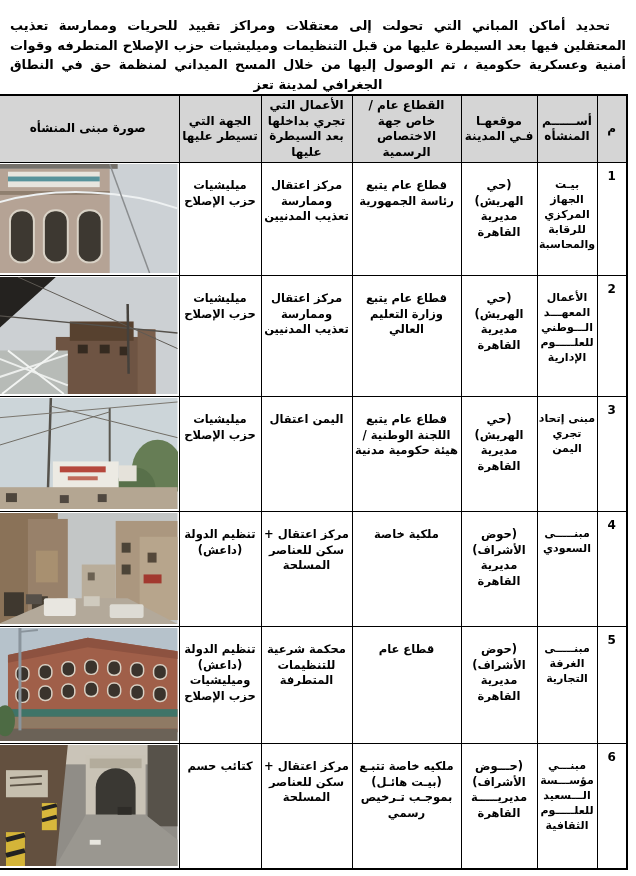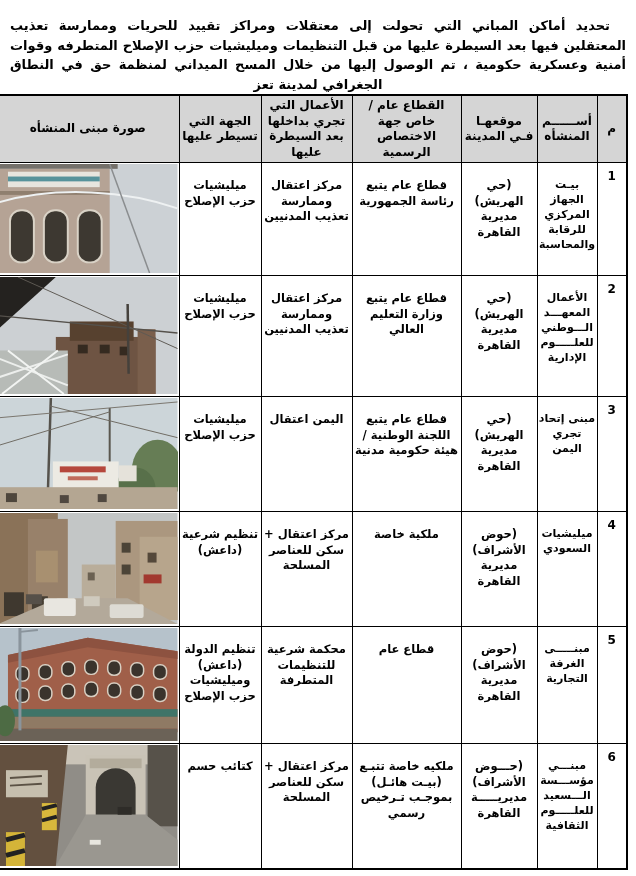--- a/index.html
+++ b/index.html
@@ -143,25 +143,25 @@
             <rect x="0" y="90" width="180" height="22" fill="#b4a692"></rect>
             <rect x="8" y="96" width="11" height="9" fill="#4e463c"></rect>
             <rect x="62" y="98" width="9" height="8" fill="#504840"></rect>
             <rect x="100" y="97" width="9" height="8" fill="#504840"></rect>
           </svg>
         </td>
       </tr>
 
       <tr style="height:115px">
         <td class="num-cell">4</td>
-        <td class="name-cell">ميليشيات السعودي</td>
+        <td class="name-cell">مبنـــــى السعودي</td>
         <td class="loc-cell">(حوض الأشراف) مديرية القاهرة</td>
         <td class="sector-cell">ملكية خاصة</td>
         <td class="works-cell">مركز اعتقال + سكن للعناصر المسلحة</td>
-        <td class="ctrl-cell">تنظيم شرعية (داعش)</td>
+        <td class="ctrl-cell">تنظيم الدولة (داعش)</td>
         <td class="photo-cell">
           <svg class="photo" viewBox="0 0 180 112" height="111" preserveAspectRatio="none" aria-label="Narrow city street flanked by tan buildings with white van and cars on the road">
             <rect width="180" height="112" fill="#c3c6c6"></rect>
             <rect x="0" y="0" width="60" height="112" fill="#8a7258"></rect>
             <rect x="30" y="6" width="40" height="106" fill="#98816a"></rect>
             <rect x="38" y="38" width="22" height="32" fill="#a89070"></rect>
             <rect x="6" y="80" width="20" height="24" fill="#3f382f"></rect>
             <rect x="34" y="84" width="16" height="20" fill="#473f34"></rect>
             <rect x="118" y="8" width="62" height="100" fill="#ab977f"></rect>
             <rect x="142" y="24" width="38" height="84" fill="#b7a58c"></rect>

